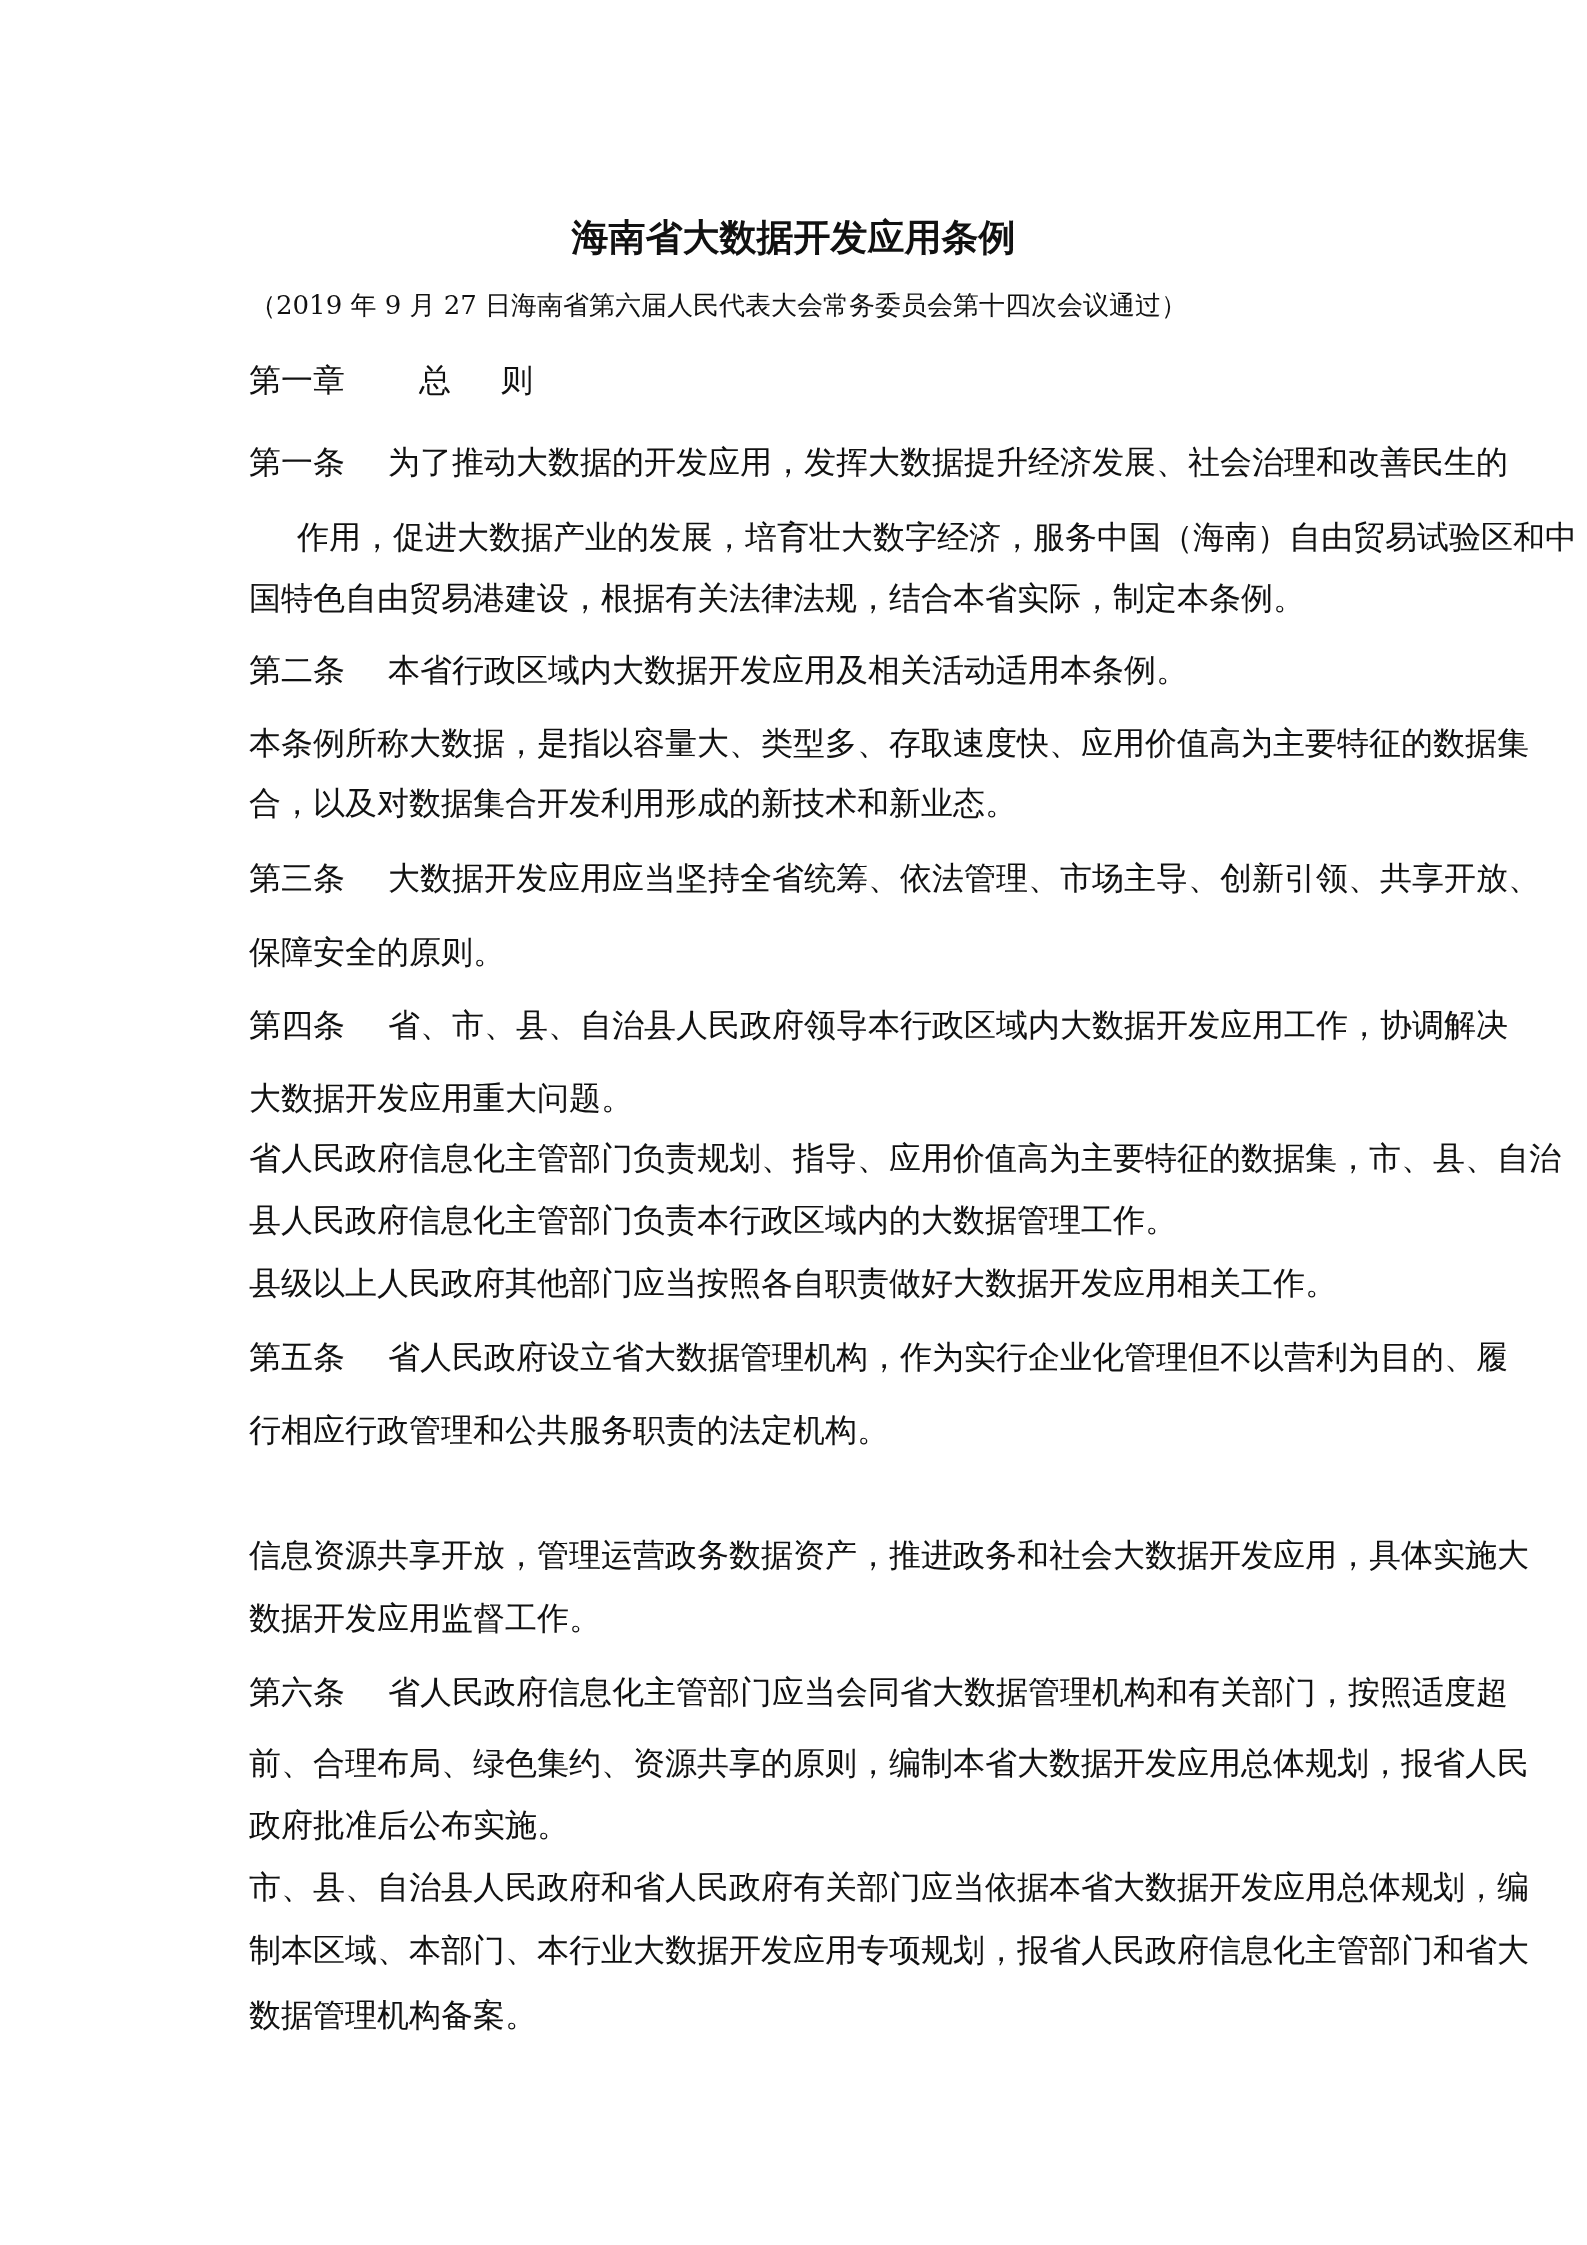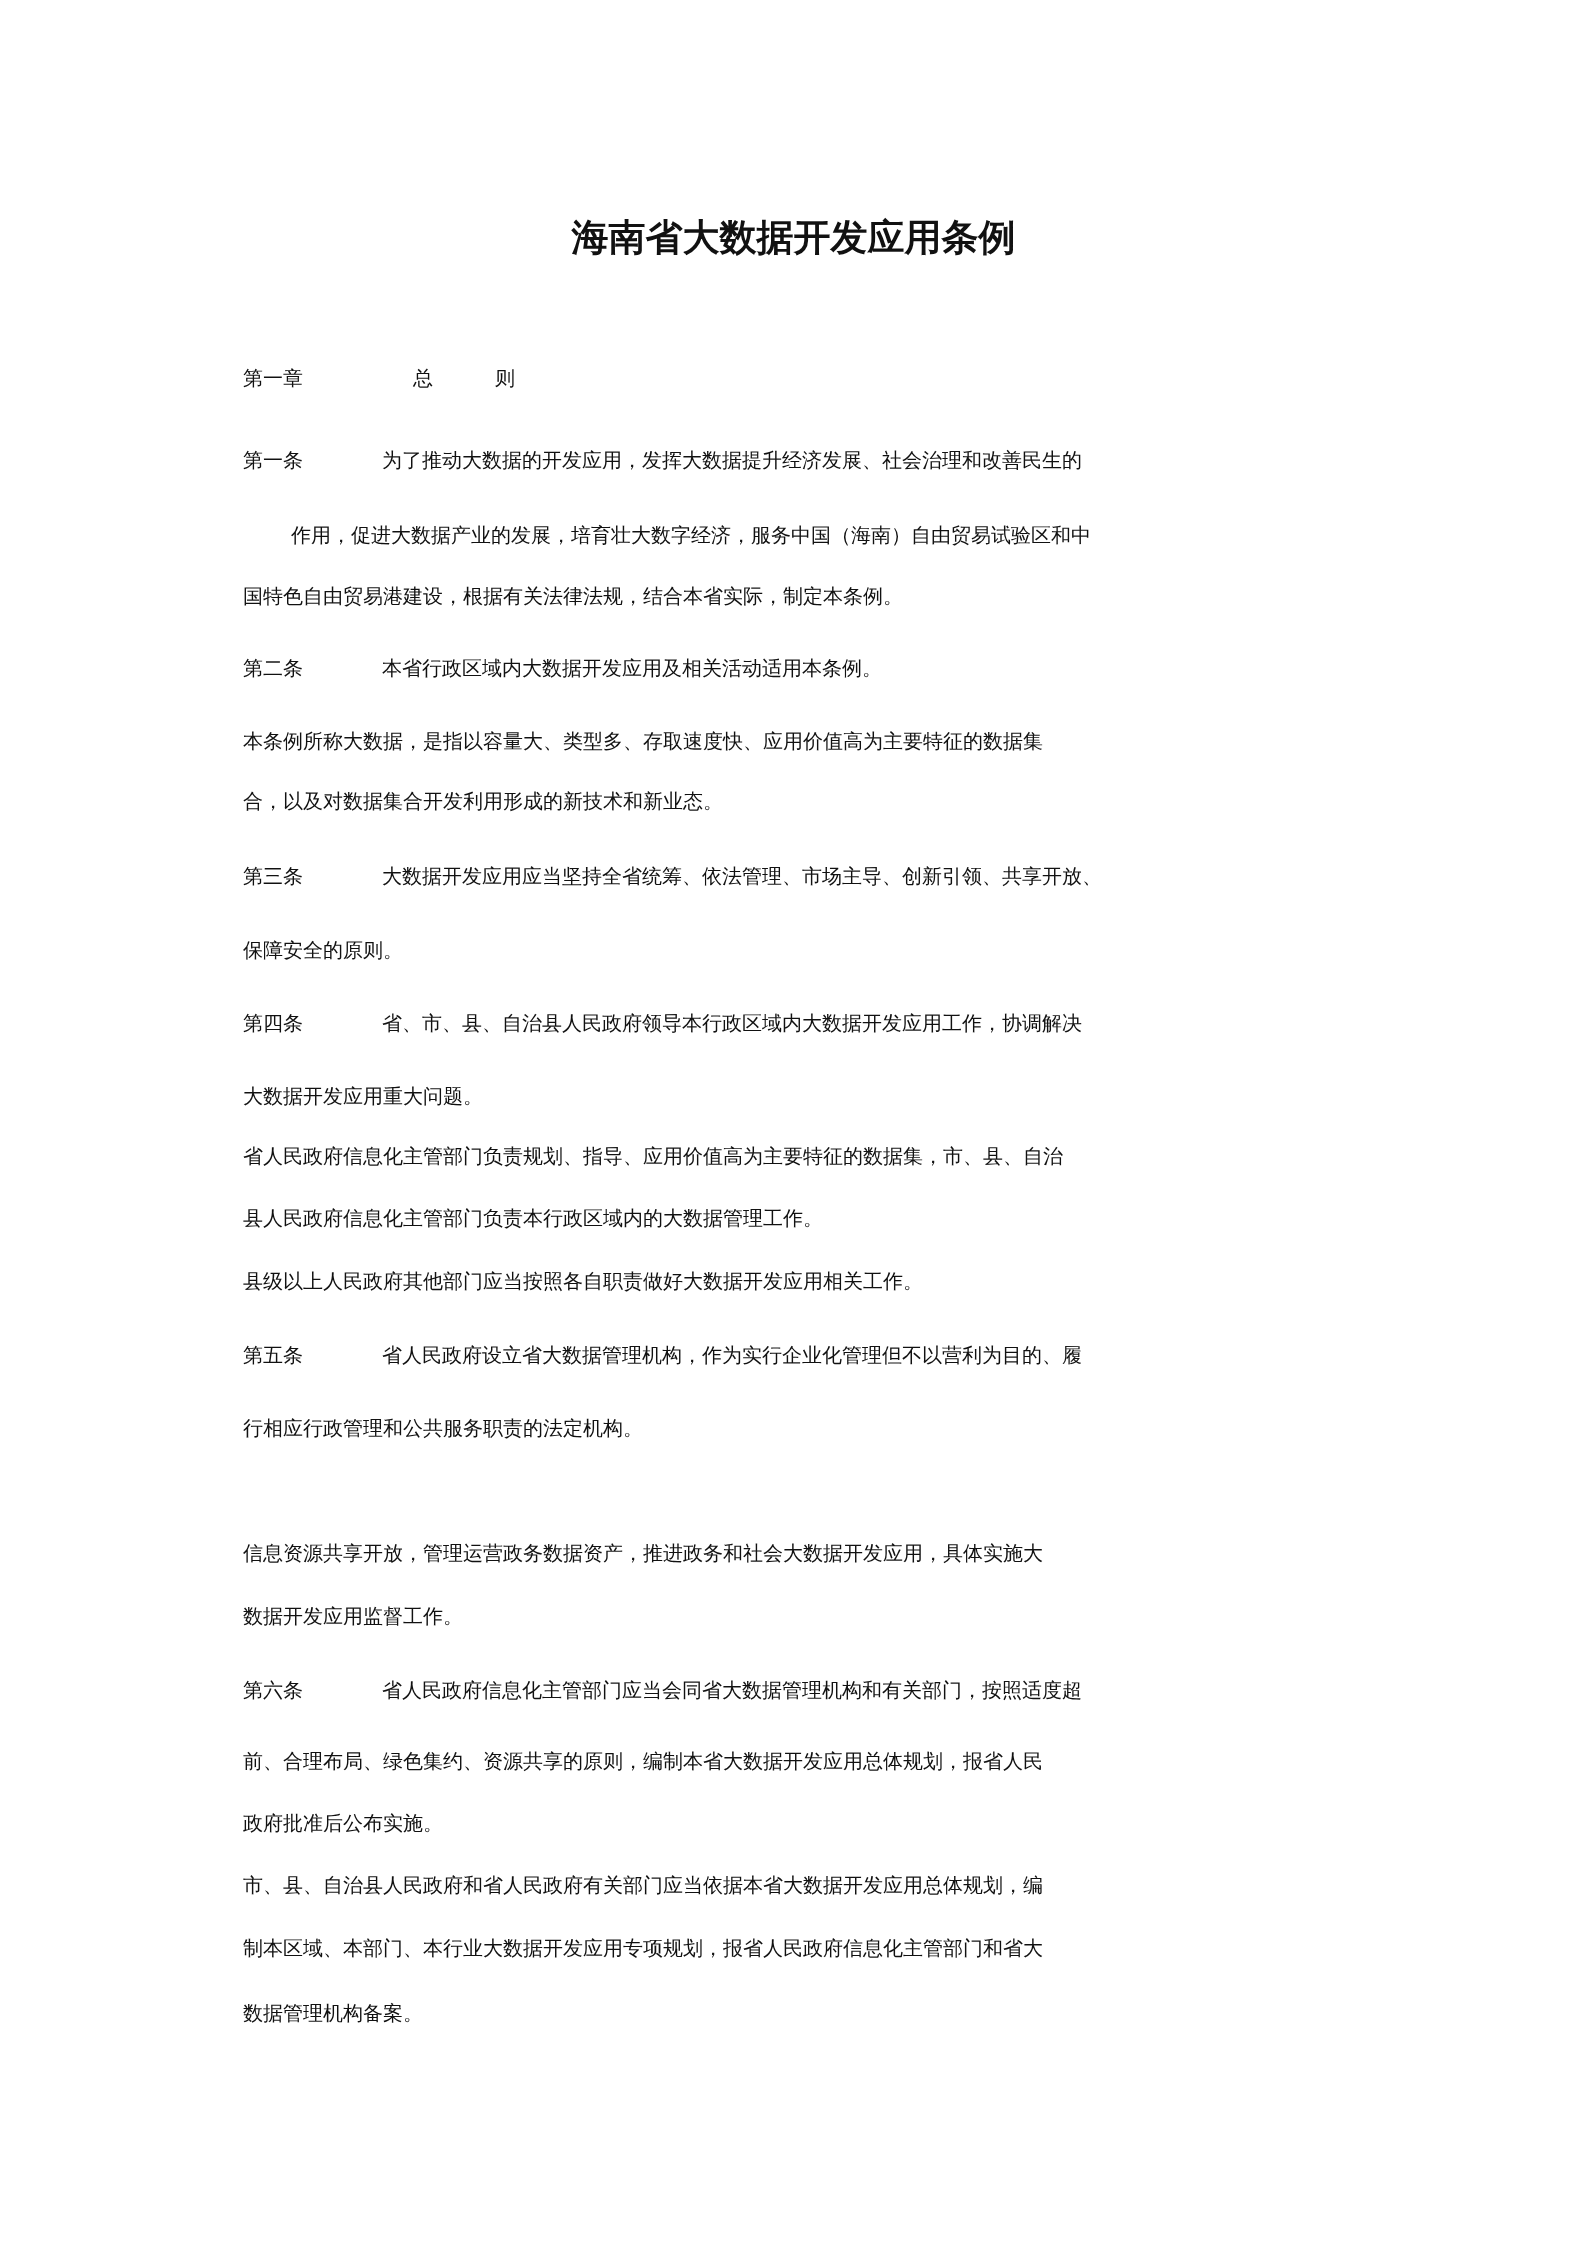--- a/index.html
+++ b/index.html
@@ -38,42 +38,42 @@
   .subtitle {
     position: absolute;
     left: 250px;
     top: 288px;
     font-size: 26px;
     line-height: 34px;
     white-space: nowrap;
   }
   .line {
     position: absolute;
-    left: 243px;
+    left: 249px;
     width: 1100px;
-    font-size: 20px;
+    font-size: 32px;
     line-height: 36px;
     white-space: nowrap;
     overflow: visible;
-    font-family: Liberation Mono, monospace;
   }
   .chapter .num { display: inline-block; width: 170px; }
   .chapter .w1 { display: inline-block; width: 82px; }
   .art-num {
     display: inline-block;
     width: 139px;
   }
 </style>
 </head>
 <body>
 
 <div class="page">
 
   <div class="title">海南省大数据开发应用条例</div>
 
+  <div class="subtitle">（2019 年 9 月 27 日海南省第六届人民代表大会常务委员会第十四次会议通过）</div>
 
   <div class="line chapter" style="top:362px;">
     <span class="num">第一章</span><span class="w1">总</span><span>则</span>
   </div>
 
   <div class="line" style="top:444px;">
     <span class="art-num">第一条</span><span>为了推动大数据的开发应用，发挥大数据提升经济发展、社会治理和改善民生的</span>
   </div>
   <div class="line" style="top:519px;margin-left:48px;">作用，促进大数据产业的发展，培育壮大数字经济，服务中国（海南）自由贸易试验区和中</div>
   <div class="line" style="top:580px;">国特色自由贸易港建设，根据有关法律法规，结合本省实际，制定本条例。</div>

